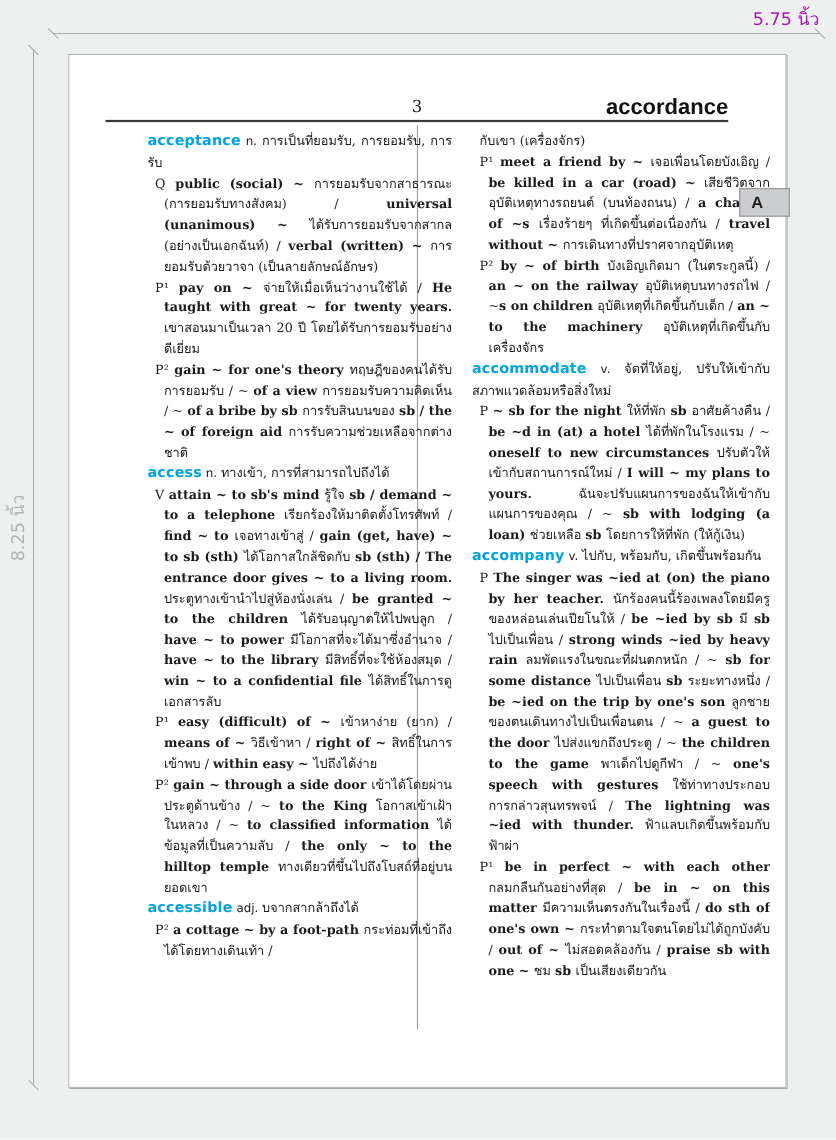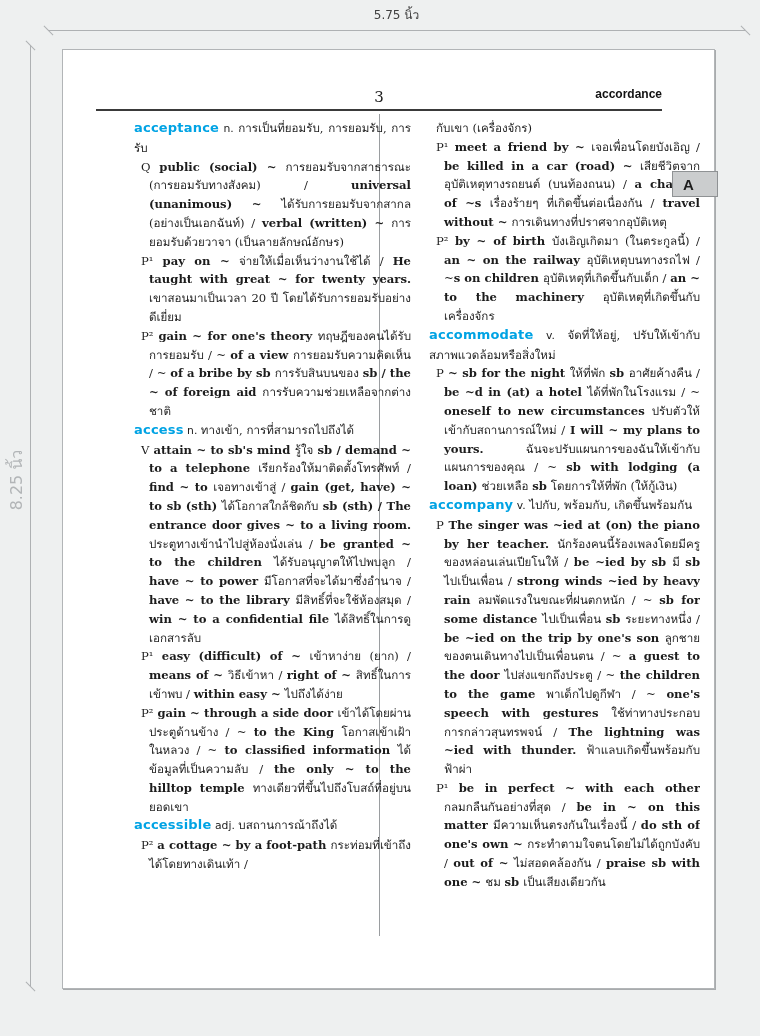--- a/index.html
+++ b/index.html
@@ -5,32 +5,32 @@
   html,body{margin:0;padding:0;}
   .canvas{position:relative;width:760px;height:1036px;background:#eef0f0;overflow:hidden;
           font-family:"DejaVu Sans",sans-serif;}
   
   .dimline{position:absolute;background:#aeb1b3;}
   .hline{left:48px;top:30px;width:697px;height:1px;}
   .vline{left:30px;top:45px;width:1px;height:941px;}
   .tick{position:absolute;width:1px;height:13px;background:#aeb1b3;transform:rotate(-45deg);}
   .tick.h1{left:48px;top:24px;} .tick.h2{left:745px;top:24px;}
   .tick.v1{left:30px;top:39px;} .tick.v2{left:30px;top:980px;}
-  .dim-label-top{position:absolute;left:48px;top:5px;width:697px;text-align:center;
-                 color:#404040;font-size:12px;}
+  .dim-label-top{position:absolute;left:48px;top:5px;width:697px;text-align:right;
+                 color:#a21caf;font-size:16px;}
   .dim-label-left{position:absolute;left:-43px;top:470px;width:120px;height:20px;line-height:20px;
                   text-align:center;color:#b2b5b7;font-size:16px;transform:rotate(-90deg);}
   
   .page{position:absolute;left:62px;top:49px;width:651px;height:938px;background:#ffffff;
         border:1px solid #b2b5b7;box-shadow:1px 1px 0 #a8abad;}
   .page-header{position:absolute;left:33px;top:38px;width:566px;height:20px;}
   .page-number{position:absolute;left:0;right:0;text-align:center;
                font-family:"DejaVu Serif",serif;font-size:15px;color:#1c1c1c;}
   .guide-word{position:absolute;right:0;top:-1px;font-family:"Liberation Sans",sans-serif;
-              font-weight:bold;font-size:12px;color:#111;}
+              font-weight:bold;font-size:20px;color:#111;}
   .header-rule{position:absolute;left:33px;top:59px;width:566px;height:2px;background:#3a3a3a;}
   .col-divider{position:absolute;left:316px;top:64px;width:1px;height:822px;background:#9a9da0;}
   .thumb-tab{position:absolute;left:609px;top:121px;width:46px;height:26px;background:#cbcdce;
              border:1px solid #8f9294;box-sizing:border-box;z-index:5;display:flex;align-items:center;
              font-family:"Liberation Sans",sans-serif;font-weight:bold;font-size:15px;color:#1d1d1d;
              padding-left:10px;}
   
   .col{position:absolute;top:69px;height:816px;overflow:hidden;text-align:justify;
        font-family:"DejaVu Serif",serif;font-size:11.6px;line-height:18.8px;color:#1c1c1c;margin-left:38px;}
   .col-left{left:33px;width:277px;}
@@ -79,21 +79,21 @@
           <div class="block"><span class="blabel">P¹ </span><span class="run-en">pay on ~ </span><span class="run-th">จ่ายให้เมื่อเห็นว่างานใช้ได้ / </span><span class="run-en">He taught with great ~ for twenty years. </span><span class="run-th">เขาสอนมาเป็นเวลา 20 ปี โดยได้รับการยอมรับอย่างดีเยี่ยม</span></div>
           <div class="block"><span class="blabel">P² </span><span class="run-en">gain ~ for one's theory </span><span class="run-th">ทฤษฎีของคนได้รับการยอมรับ / ~ </span><span class="run-en">of a view </span><span class="run-th">การยอมรับความคิดเห็น / ~ </span><span class="run-en">of a bribe by sb </span><span class="run-th">การรับสินบนของ </span><span class="run-en">sb / the ~ of foreign aid </span><span class="run-th">การรับความช่วยเหลือจากต่างชาติ</span></div>
         </div>
         <div class="entry">
           <div class="hw-line"><span class="hw">access</span><span class="pos"> n. </span><span class="run-th">ทางเข้า, การที่สามารถไปถึงได้</span></div>
           <div class="block"><span class="blabel">V </span><span class="run-en">attain ~ to sb's mind </span><span class="run-th">รู้ใจ </span><span class="run-en">sb / demand ~ to a telephone </span><span class="run-th">เรียกร้องให้มาติดตั้งโทรศัพท์ / </span><span class="run-en">find ~ to </span><span class="run-th">เจอทางเข้าสู่ / </span><span class="run-en">gain (get, have) ~ to sb (sth) </span><span class="run-th">ได้โอกาสใกล้ชิดกับ </span><span class="run-en">sb (sth) / The entrance door gives ~ to a living room. </span><span class="run-th">ประตูทางเข้านำไปสู่ห้องนั่งเล่น / </span><span class="run-en">be granted ~ to the children </span><span class="run-th">ได้รับอนุญาตให้ไปพบลูก / </span><span class="run-en">have ~ to power </span><span class="run-th">มีโอกาสที่จะได้มาซึ่งอำนาจ / </span><span class="run-en">have ~ to the library </span><span class="run-th">มีสิทธิ์ที่จะใช้ห้องสมุด / </span><span class="run-en">win ~ to a confidential file </span><span class="run-th">ได้สิทธิ์ในการดูเอกสารลับ</span></div>
           <div class="block"><span class="blabel">P¹ </span><span class="run-en">easy (difficult) of ~ </span><span class="run-th">เข้าหาง่าย (ยาก) / </span><span class="run-en">means of ~ </span><span class="run-th">วิธีเข้าหา / </span><span class="run-en">right of ~ </span><span class="run-th">สิทธิ์ในการเข้าพบ / </span><span class="run-en">within easy ~ </span><span class="run-th">ไปถึงได้ง่าย</span></div>
           <div class="block"><span class="blabel">P² </span><span class="run-en">gain ~ through a side door </span><span class="run-th">เข้าได้โดยผ่านประตูด้านข้าง / ~ </span><span class="run-en">to the King </span><span class="run-th">โอกาสเข้าเฝ้าในหลวง / ~ </span><span class="run-en">to classified information </span><span class="run-th">ได้ข้อมูลที่เป็นความลับ / </span><span class="run-en">the only ~ to the hilltop temple </span><span class="run-th">ทางเดียวที่ขึ้นไปถึงโบสถ์ที่อยู่บนยอดเขา</span></div>
         </div>
         <div class="entry">
-          <div class="hw-line"><span class="hw">accessible</span><span class="pos"> adj. </span><span class="run-th">บสถานการณ้าถึงได้</span></div>
+          <div class="hw-line"><span class="hw">accessible</span><span class="pos"> adj. </span><span class="run-th">บจากสากล้าถึงได้</span></div>
           <div class="block"><span class="blabel">P² </span><span class="run-en">a cottage ~ by a foot-path </span><span class="run-th">กระท่อมที่เข้าถึงได้โดยทางเดินเท้า / </span></div>
         </div>
       </div>
     <div class="col col-right" id="col-right">
         <div class="entry">
           <div class="block"><span class="run-th">กับเขา (เครื่องจักร)</span></div>
           <div class="block"><span class="blabel">P¹ </span><span class="run-en">meet a friend by ~ </span><span class="run-th">เจอเพื่อนโดยบังเอิญ / </span><span class="run-en">be killed in a car (road) ~ </span><span class="run-th">เสียชีวิตจากอุบัติเหตุทางรถยนต์ (บนท้องถนน) / </span><span class="run-en">a chapter of ~s </span><span class="run-th">เรื่องร้ายๆ ที่เกิดขึ้นต่อเนื่องกัน / </span><span class="run-en">travel without ~ </span><span class="run-th">การเดินทางที่ปราศจากอุบัติเหตุ</span></div>
           <div class="block"><span class="blabel">P² </span><span class="run-en">by ~ of birth </span><span class="run-th">บังเอิญเกิดมา (ในตระกูลนี้) / </span><span class="run-en">an ~ on the railway </span><span class="run-th">อุบัติเหตุบนทางรถไฟ / ~</span><span class="run-en">s on children </span><span class="run-th">อุบัติเหตุที่เกิดขึ้นกับเด็ก / </span><span class="run-en">an ~ to the machinery </span><span class="run-th">อุบัติเหตุที่เกิดขึ้นกับเครื่องจักร</span></div>
         </div>
         <div class="entry">

